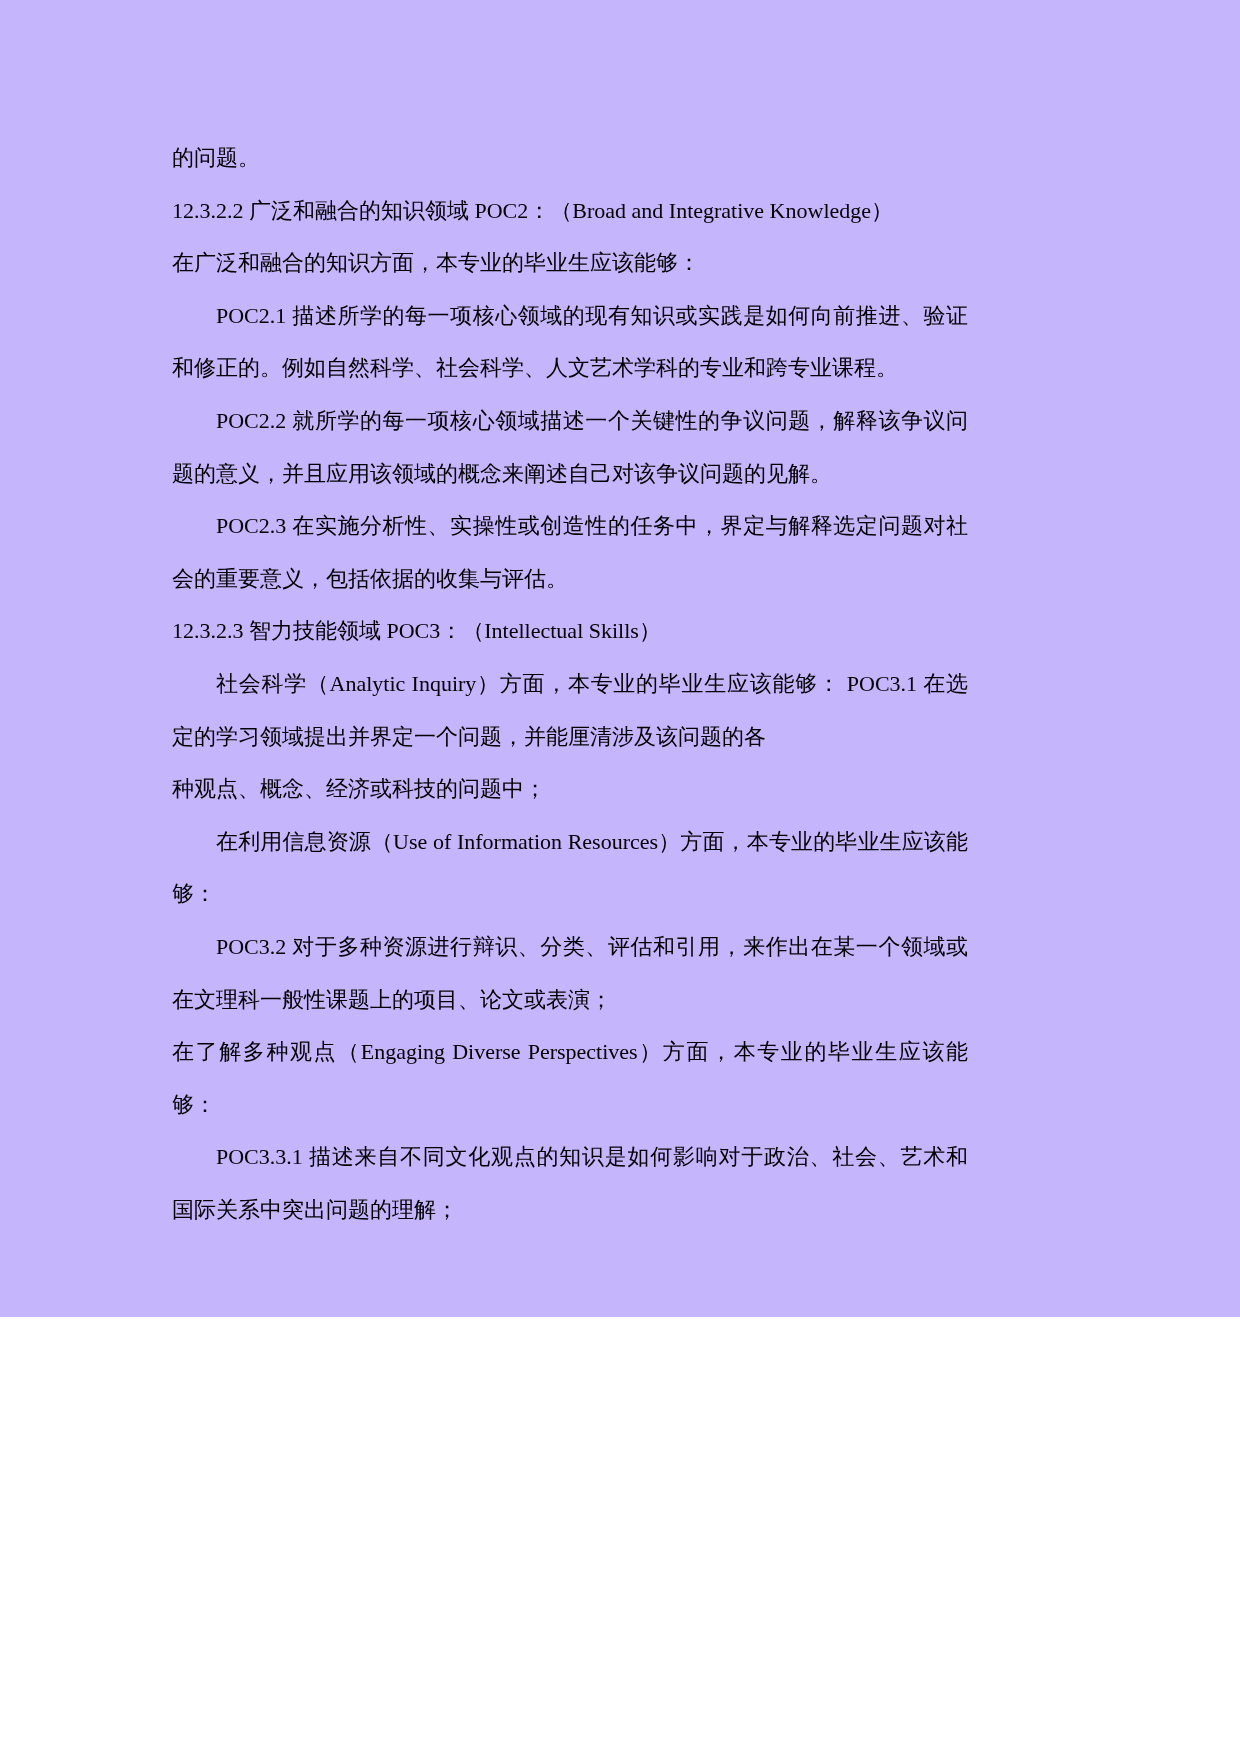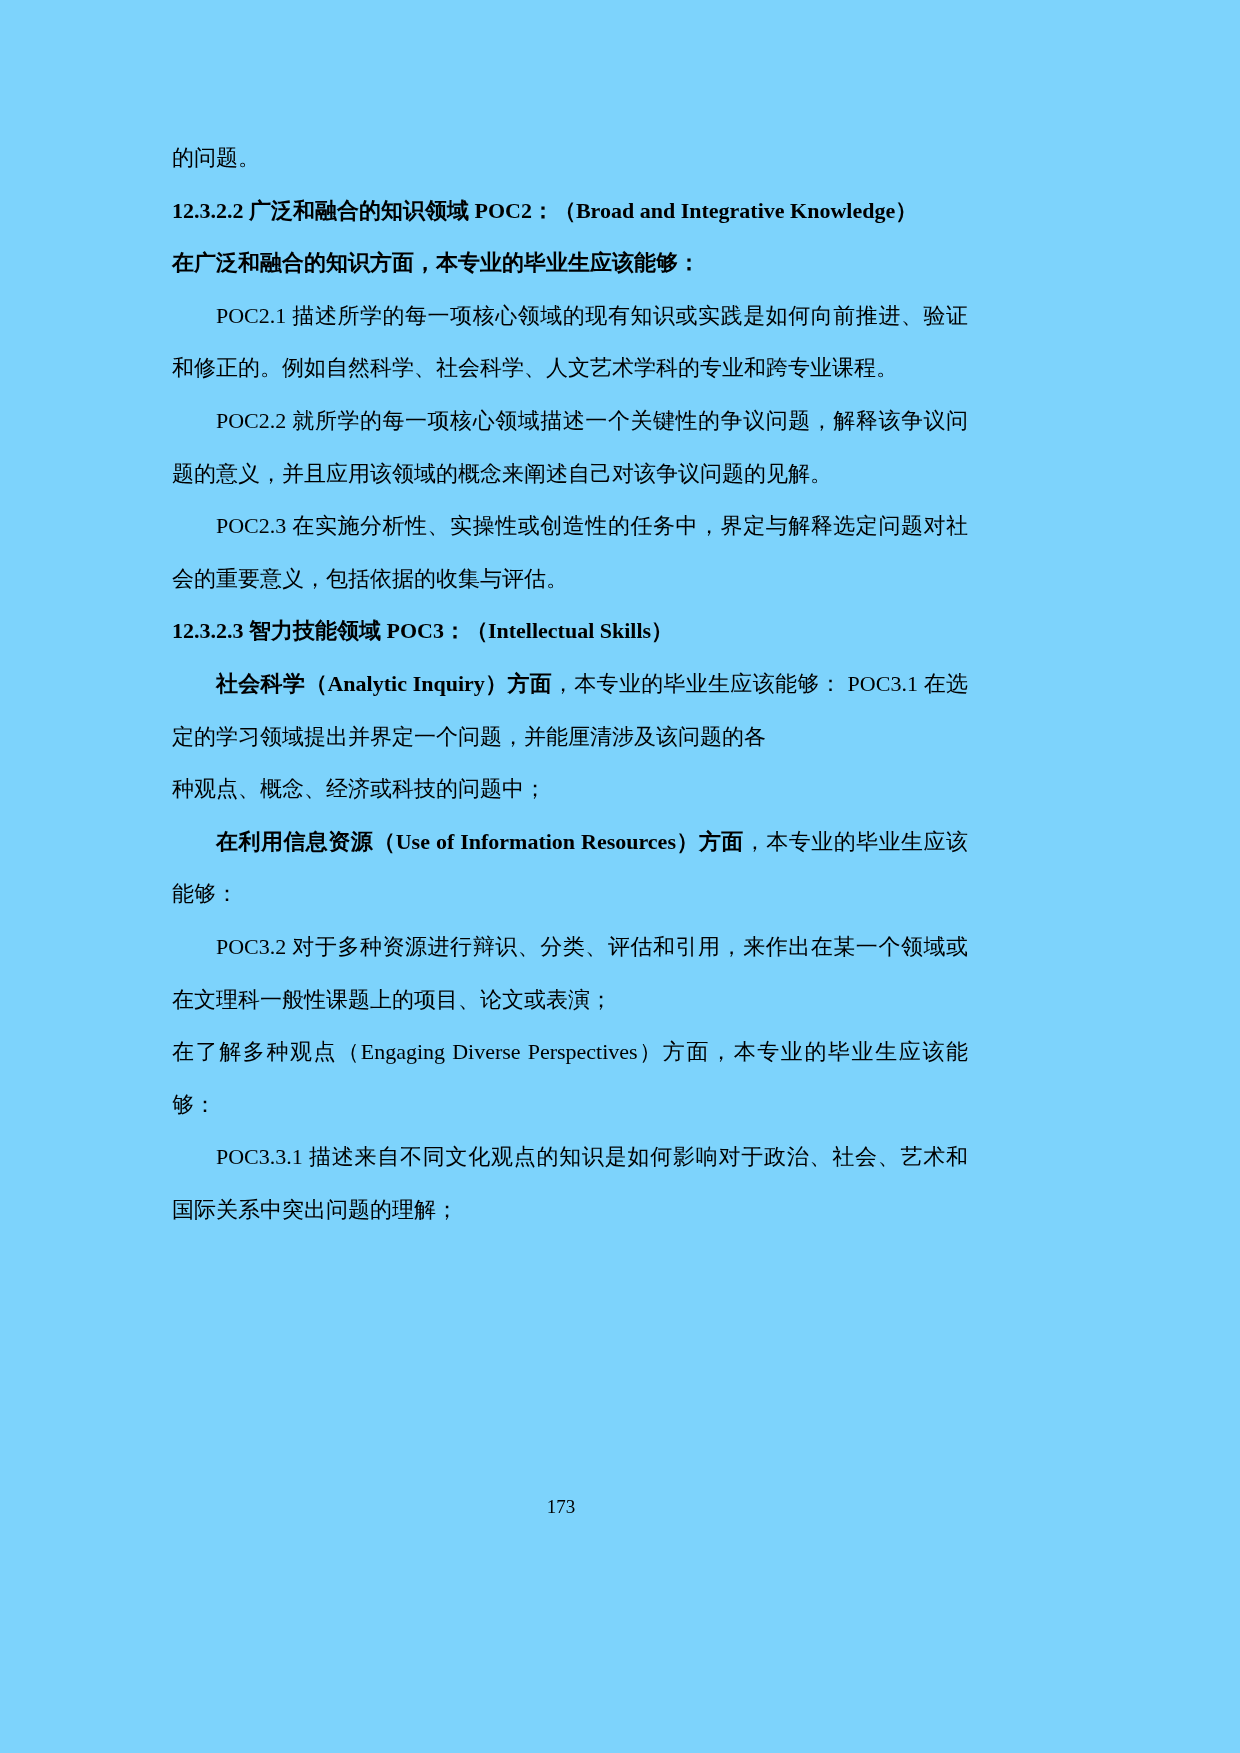--- a/index.html
+++ b/index.html
@@ -3,22 +3,22 @@
 <meta charset="utf-8">
 <style>
   html, body {
     margin: 0;
     padding: 0;
     background: #ffffff;
   }
   .page {
     position: relative;
     width: 1240px;
-    height: 1753px;
-    background: #7dd3fc;
+    height: 1317px;
+    background: #c4b5fd;
     color: #000000;
     font-family: "Liberation Serif", "DejaVu Serif", serif;
     overflow: hidden;
   }
   .content {
     position: absolute;
     left: 172px;
     top: 132px;
     width: 796px;
   }
@@ -30,21 +30,21 @@
     word-break: break-all;
   }
   .para.indent {
     text-indent: 2em;
   }
   .para.heading {
     font-weight: bold;
     text-align: left;
   }
   .bold {
-    font-weight: bold;
+    font-weight: normal;
     margin-top: 36px;
   }
   .page-number {
     position: absolute;
     top: 1494px;
     left: 163px;
     width: 796px;
     text-align: center;
     font-size: 19px;
     line-height: 26px;

